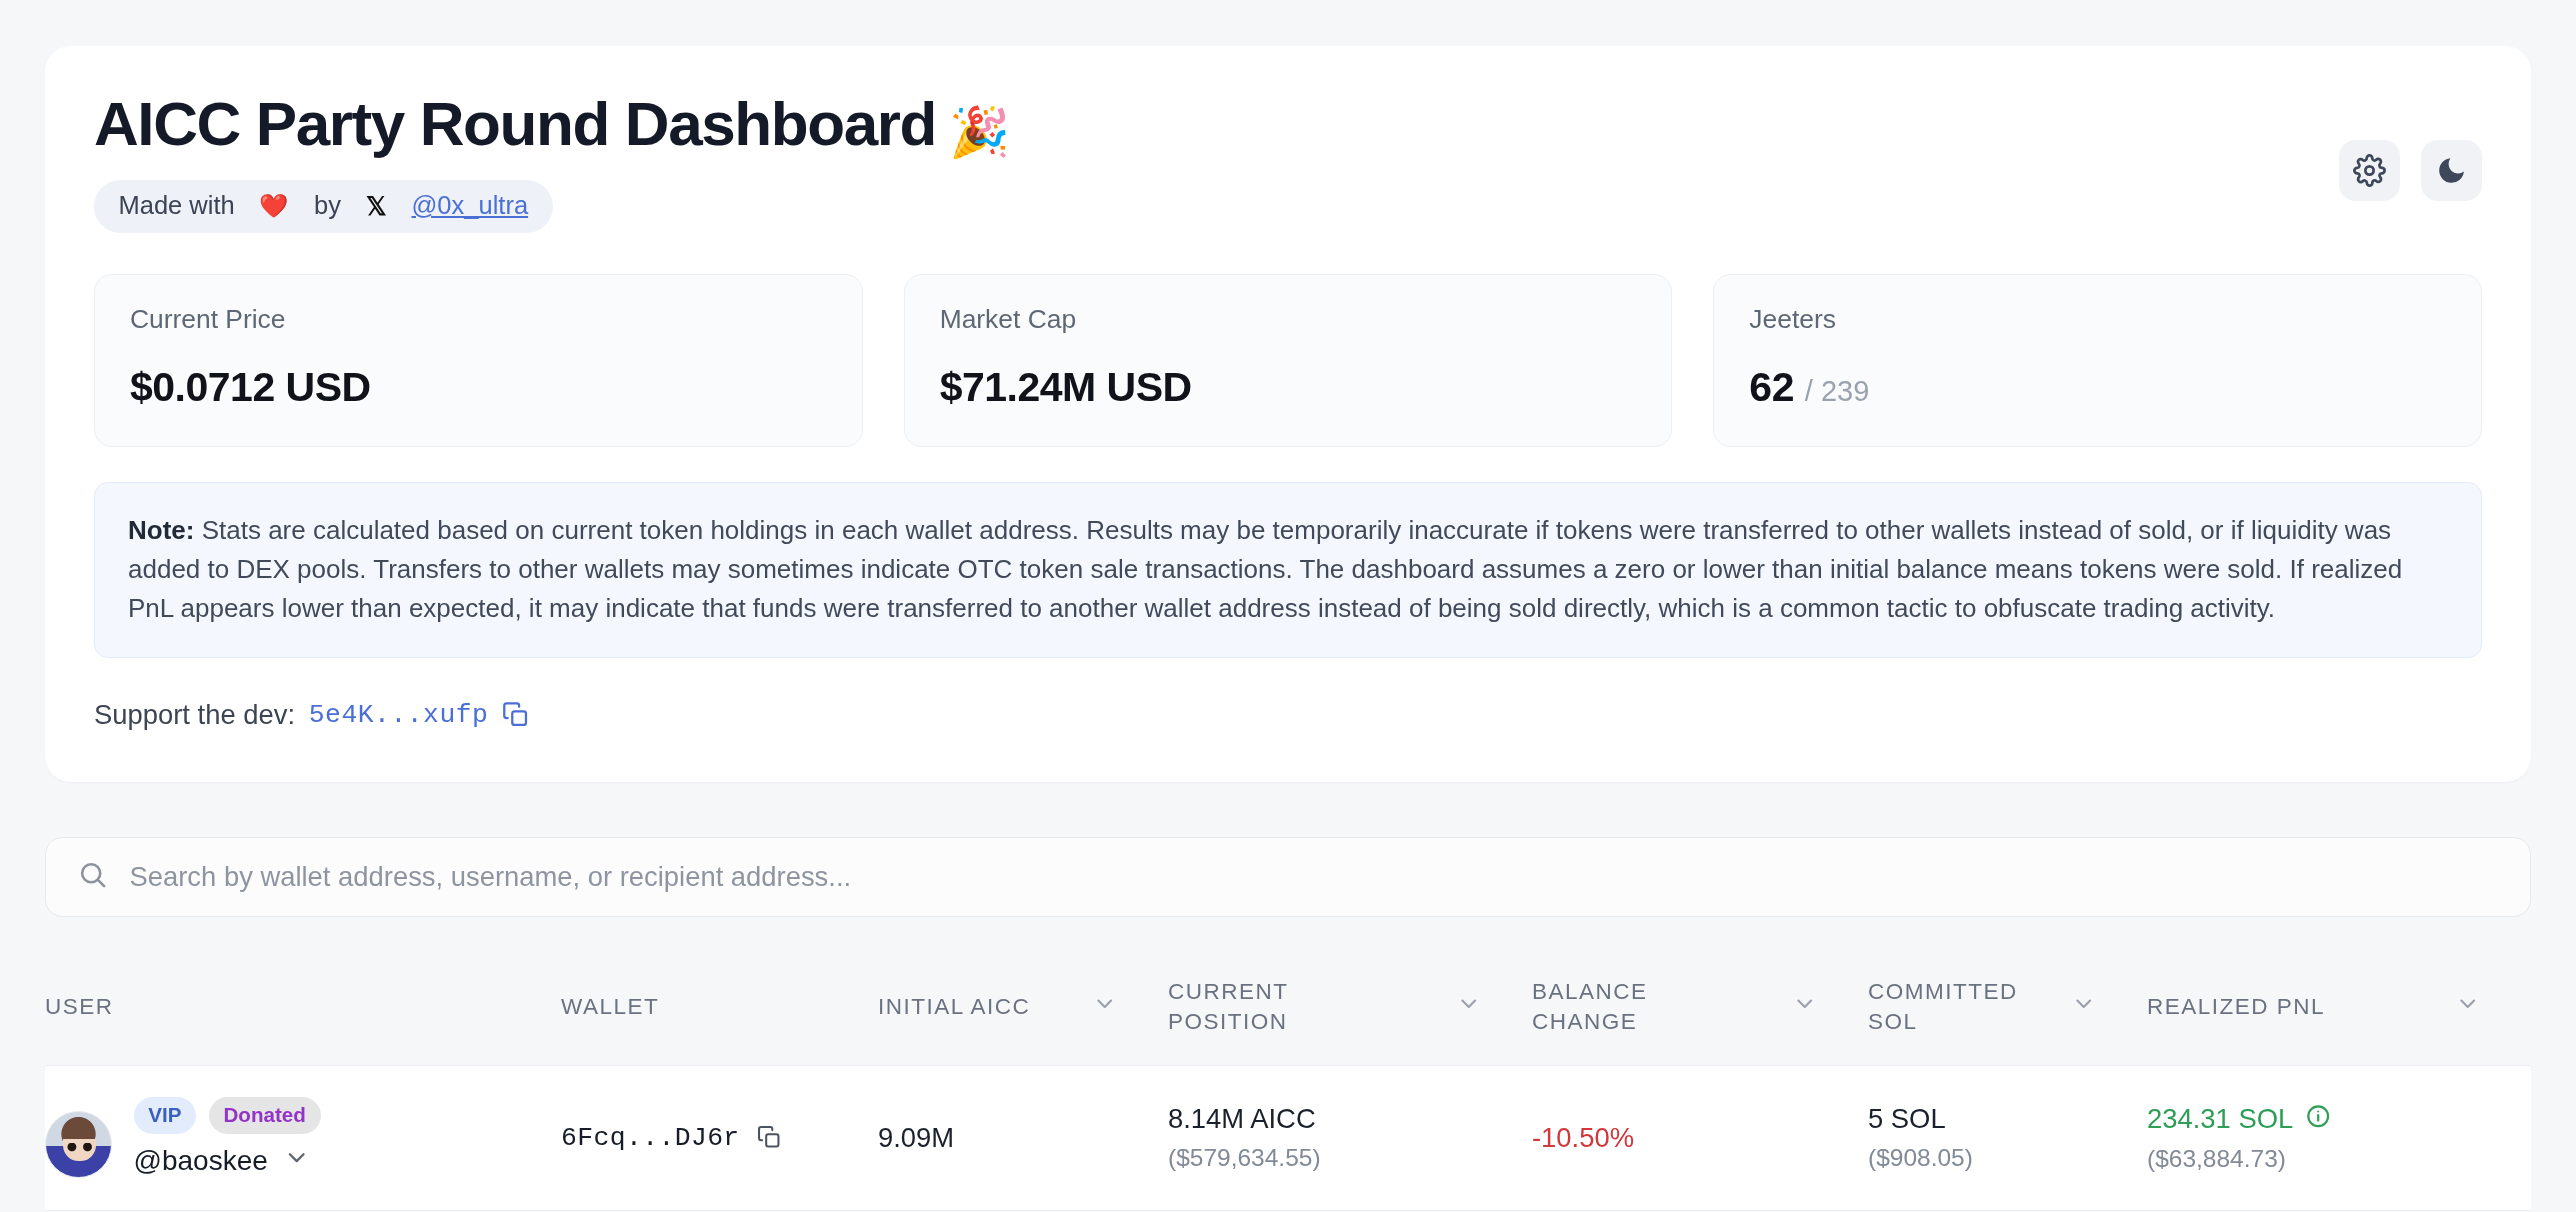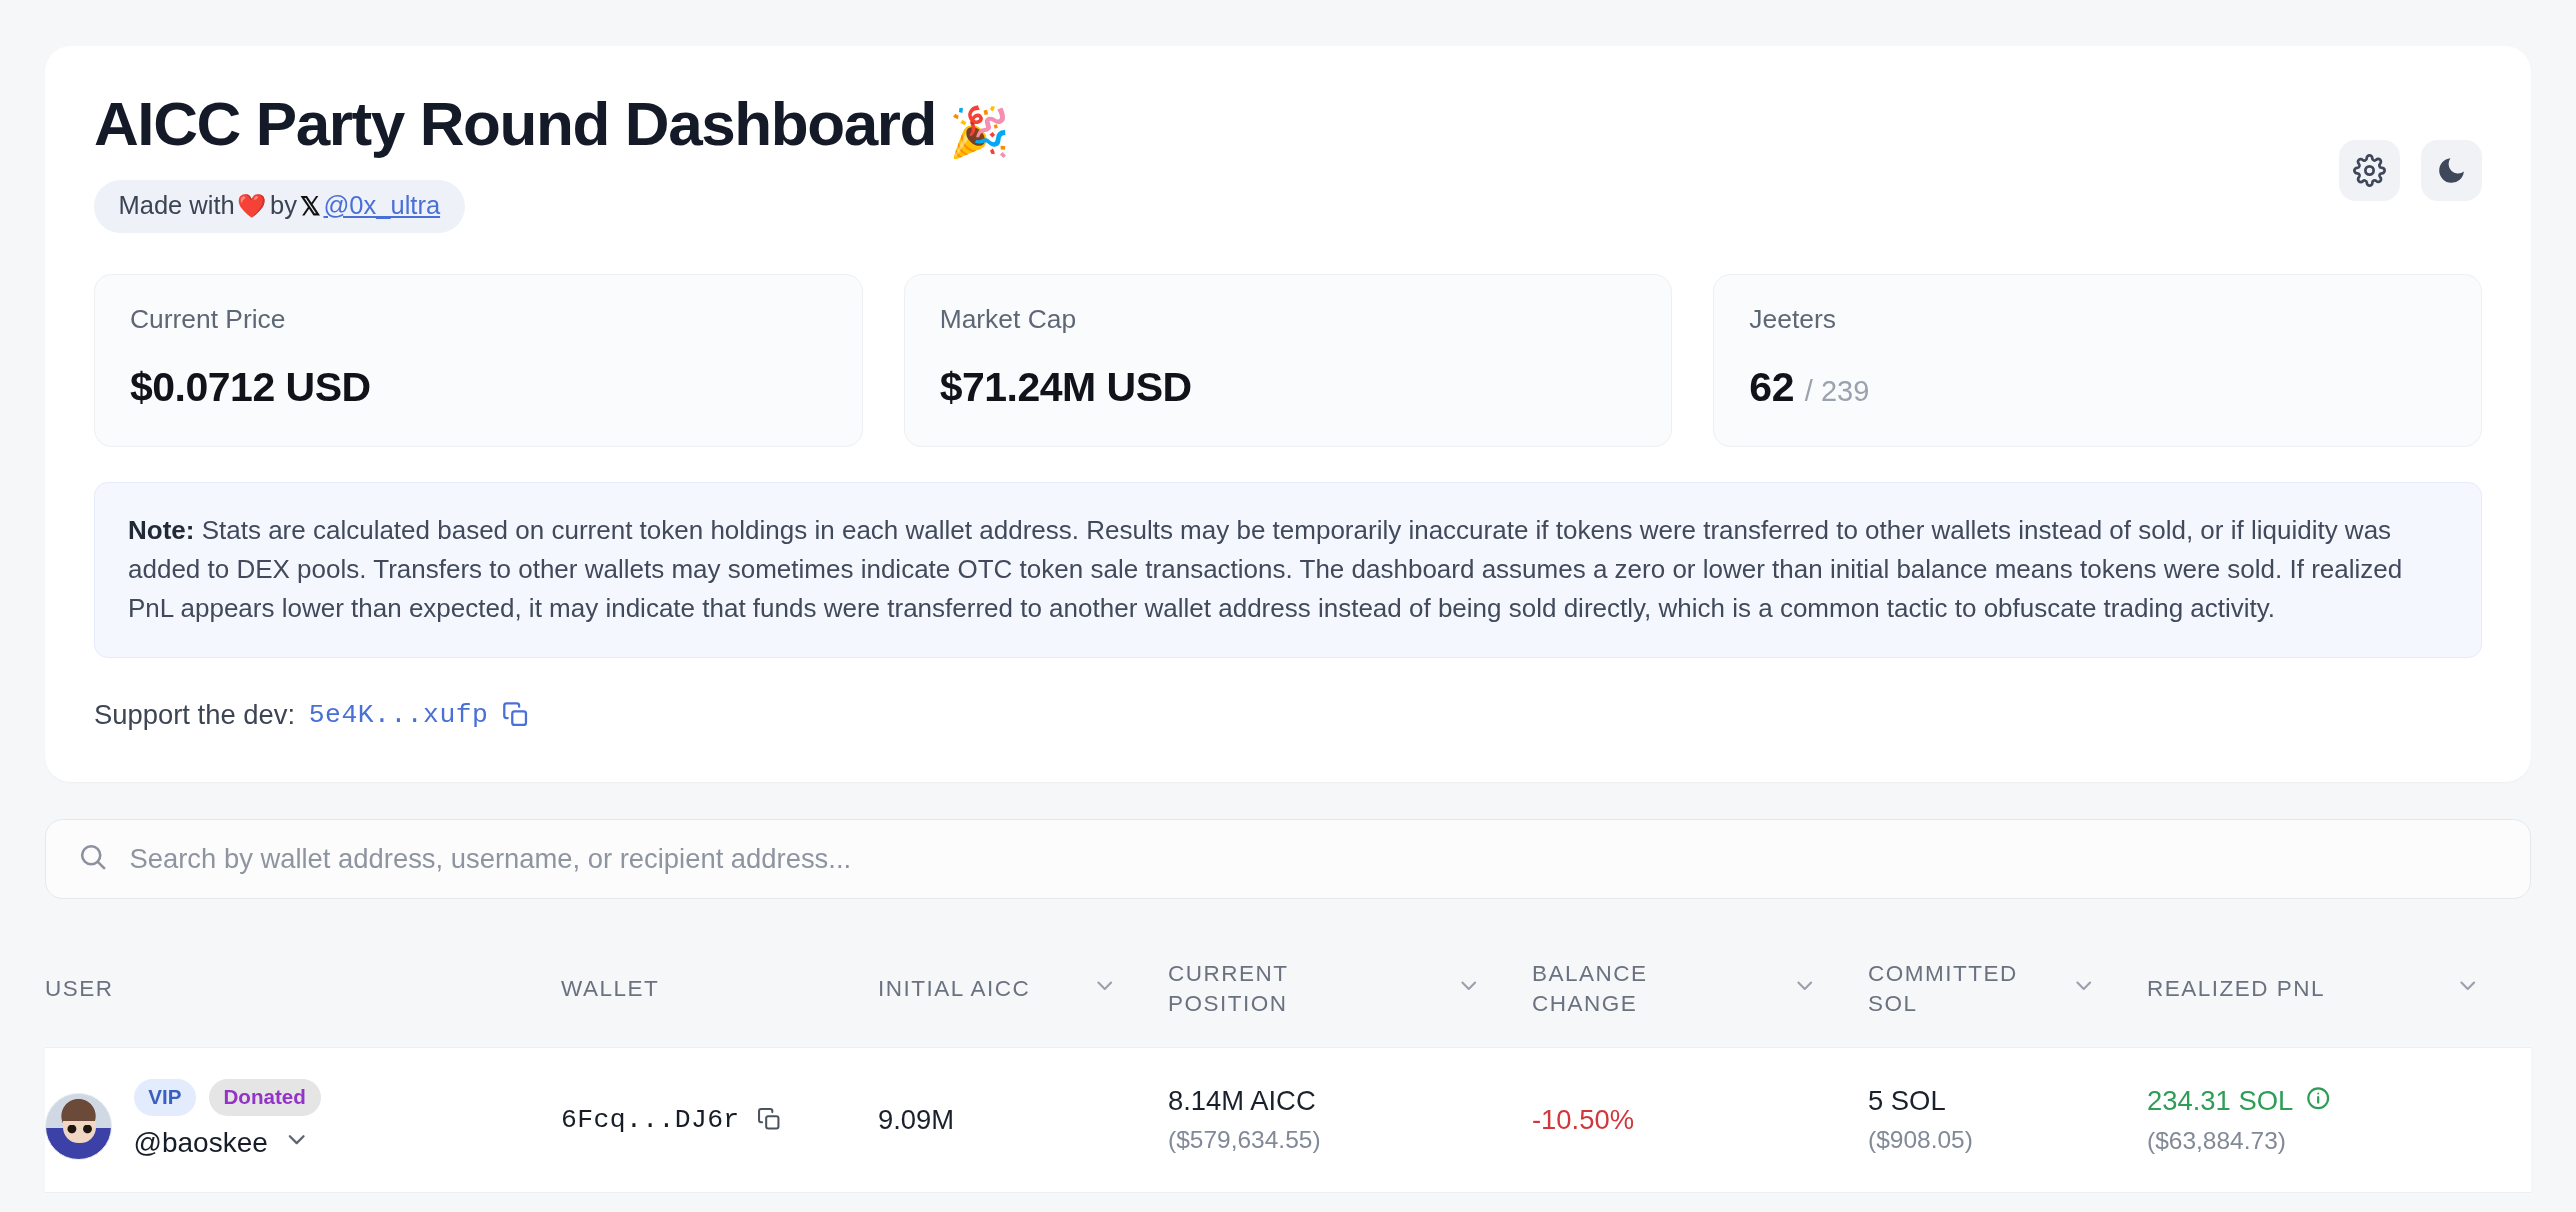--- a/index.html
+++ b/index.html
@@ -33,21 +33,21 @@
     font-weight: 700;
     color: #141a27;
     letter-spacing: -1.4px;
     white-space: nowrap;
   }
   .title-emoji { font-size: 49px; margin-left: 13.7px; line-height: 1; position: relative; top: 3.9px; }
 
   .credit-badge {
     display: inline-flex;
     align-items: center;
-    gap: 3px;
+    gap: 25px;
     background: #eef1f8;
     border-radius: 978px;
     padding: 10.8px 24.5px 12.7px 24.5px;
     margin-top: 21.5px;
     font-size: 25.5px;
     color: #3b4354;
     white-space: nowrap;
   }
   .credit-badge .x-glyph { font-size: 25.5px; color: #111; font-weight: 700; }
   .credit-badge .handle { color: #4a6fd6; }
@@ -117,21 +117,21 @@
   .support-addr {
     font-family: "Liberation Mono", monospace;
     color: #4a6fd6;
     font-size: 26.4px;
     letter-spacing: 0.5px;
   }
   .copy-icon { cursor: pointer; display: inline-flex; align-items: center; }
 
   
   .search-wrap {
-    margin-top: 37px;
+    margin-top: 55px;
     background: #fcfcfd;
     border: 1px solid #e6e8ec;
     border-radius: 17.6px;
     height: 80px;
     display: flex;
     align-items: center;
     padding: 0 31px;
     gap: 21.5px;
   }
   .search-input {

